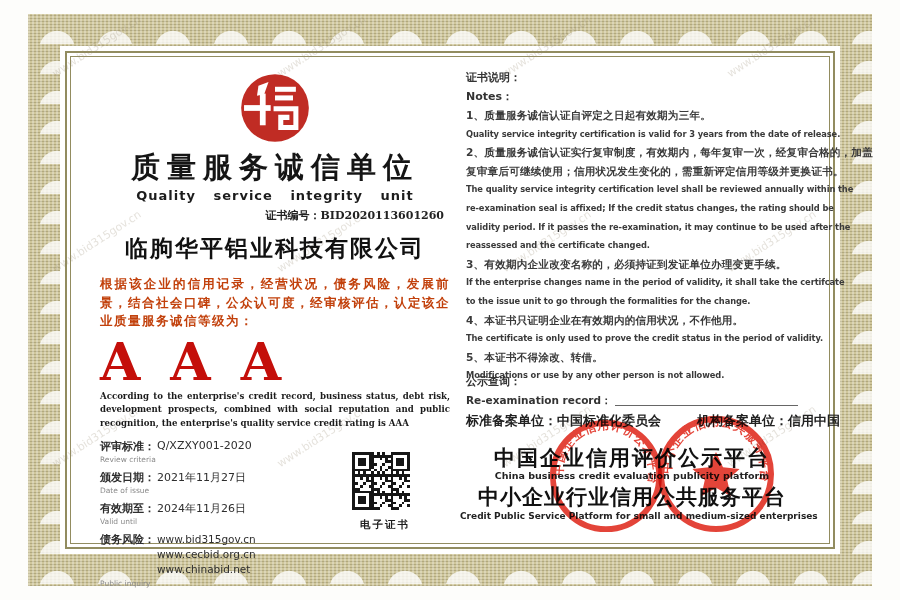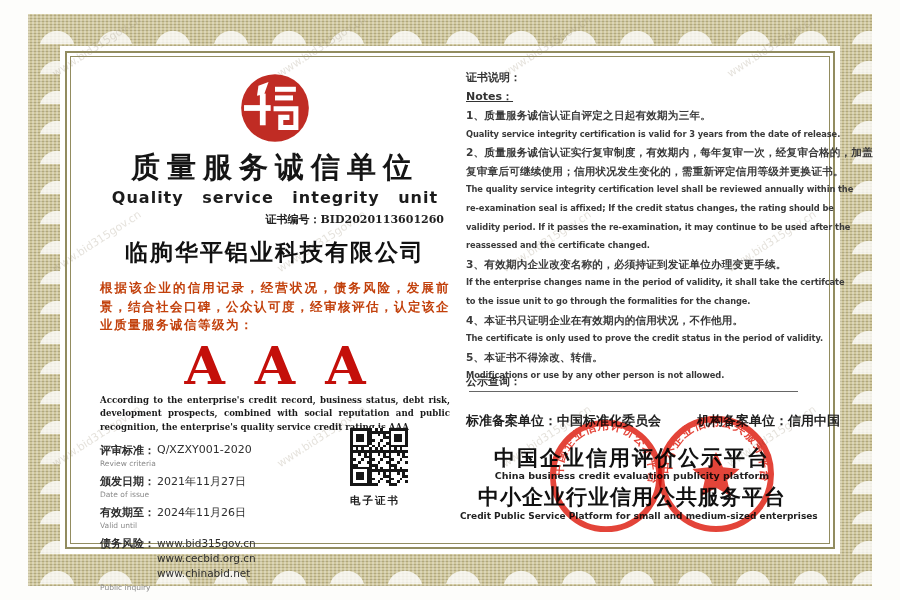--- a/index.html
+++ b/index.html
@@ -15,47 +15,47 @@
   .band-hole{position:absolute;inset:46px 60px;background:#fff;}
   .line-outer{position:absolute;inset:51px 65px;border:2px solid #928c60;}
   .line-inner{position:absolute;inset:56px 70px;border:1px solid #928c60;}
   
   #watermarks{position:absolute;inset:0;pointer-events:none;}
   .wm{position:absolute;font-size:11px;color:rgba(150,140,115,.25);transform:rotate(-33deg);white-space:nowrap;}
   
   .left-col{position:absolute;left:100px;top:58px;width:350px;}
   .emblem{display:block;margin:14px auto 0;width:72px;height:72px;}
   .title-cn{margin-top:4px;text-align:center;font-size:29px;font-weight:bold;letter-spacing:7px;color:#151515;white-space:nowrap;}
-  .title-en{text-align:center;font-size:16px;font-weight:bold;color:#1c1c1c;letter-spacing:1px;word-spacing:12px;white-space:nowrap;}
+  .title-en{text-align:center;font-size:13px;font-weight:bold;color:#1c1c1c;letter-spacing:1px;word-spacing:12px;white-space:nowrap;}
   .cert-no{margin-top:5px;text-align:right;padding-right:6px;font-family:"DejaVu Serif","Liberation Serif",serif;
     font-weight:bold;font-size:11px;color:#222;}
   .company{margin-top:10px;text-align:center;font-size:23px;font-weight:bold;letter-spacing:2px;color:#111;white-space:nowrap;}
   .statement-cn{margin-top:11px;font-size:12.5px;font-weight:bold;line-height:1.48;letter-spacing:1.5px;
     text-align:justify;color:#c2410c;}
-  .rating{margin-top:2px;text-align:center;font-family:"DejaVu Serif","Liberation Serif",serif;
+  .rating{margin-top:2px;font-family:"DejaVu Serif","Liberation Serif",serif;
     font-weight:bold;font-size:52px;color:#c40f0a;line-height:1.1;}
   .rating span{letter-spacing:30px;margin-right:-30px;}
   .statement-en{margin-top:0;font-family:"DejaVu Serif","Liberation Serif",serif;font-weight:bold;
     font-size:8.6px;line-height:1.6;text-align:justify;color:#1b1b1b;}
   .meta{margin-top:8px;}
   .meta-row{margin-top:6px;}
   .meta-main{font-size:11px;color:#2e2e2e;display:flex;}
   .meta-label{font-weight:bold;white-space:nowrap;}
   .meta-value{margin-left:2px;white-space:nowrap;}
   .meta-sub{font-size:7.5px;color:#8a8a8a;margin-top:1px;}
   .url-list div{line-height:1.45;font-size:10.5px;color:#2e2e2e;}
   
-  .qr-wrap{position:absolute;left:350px;top:428px;width:60px;text-align:left;}
+  .qr-wrap{position:absolute;left:350px;top:452px;width:60px;text-align:right;}
   #qr-svg{width:58px;height:58px;background:#fff;fill:#161616;shape-rendering:crispEdges;}
   .qr-label{margin-top:4px;font-size:10.5px;font-weight:bold;color:#1d1d1d;letter-spacing:2px;white-space:nowrap;}
   
   .right-col{position:absolute;left:466px;top:0;width:332px;height:600px;}
   .notes-block{position:absolute;top:68px;left:0;width:100%;}
   .n-head-cn{font-size:11px;font-weight:bold;color:#333;line-height:19px;}
-  .n-head-en{font-size:11px;font-weight:bold;color:#333;line-height:19px;text-decoration:underline;}
+  .n-head-en{font-size:11px;font-weight:bold;color:#333;line-height:19px;}
   .n-cn{font-size:10.6px;font-weight:600;color:#3a3a3a;line-height:18.6px;white-space:nowrap;letter-spacing:.2px;}
   .n-en{font-size:8.3px;font-weight:600;color:#3a3a3a;line-height:18.6px;white-space:nowrap;letter-spacing:-.1px;}
   .reexam-block{position:absolute;top:372px;left:0;width:100%;}
   .reexam-cn{font-size:11px;font-weight:bold;color:#333;line-height:19px;}
   .reexam-en{display:flex;align-items:flex-end;font-size:10.5px;font-weight:600;color:#333;line-height:19px;}
   .reexam-line{flex:1;border-bottom:1px solid #666;margin-left:3px;margin-bottom:4px;}
   .filing-block{position:absolute;top:412px;left:0;width:100%;display:flex;justify-content:flex-start;
     font-size:13px;font-weight:bold;color:#222;white-space:nowrap;gap:36px;}
   .platform-block{position:absolute;top:444px;left:-6px;width:344px;text-align:center;}
   .plat-cn1{font-size:21px;font-weight:bold;color:#111;letter-spacing:2px;white-space:nowrap;}
@@ -425,20 +425,21 @@
       <div class="n-en">to the issue unit to go through the formalities for the change.</div>
       <div class="n-cn">4、本证书只证明企业在有效期内的信用状况，不作他用。</div>
       <div class="n-en">The certificate is only used to prove the credit status in the period of validity.</div>
       <div class="n-cn">5、本证书不得涂改、转借。</div>
       <div class="n-en">Modifications or use by any other person is not allowed.</div>
     </div>
 
     <div class="reexam-block">
       <div class="reexam-cn">公示查询：</div>
       <div class="reexam-en">
+        <span>Re-examination record：</span>
         <span class="reexam-line"></span>
       </div>
     </div>
 
     <div class="filing-block">
       <span>标准备案单位：中国标准化委员会</span>
       <span>机构备案单位：信用中国</span>
     </div>
 
     <div class="platform-block">

